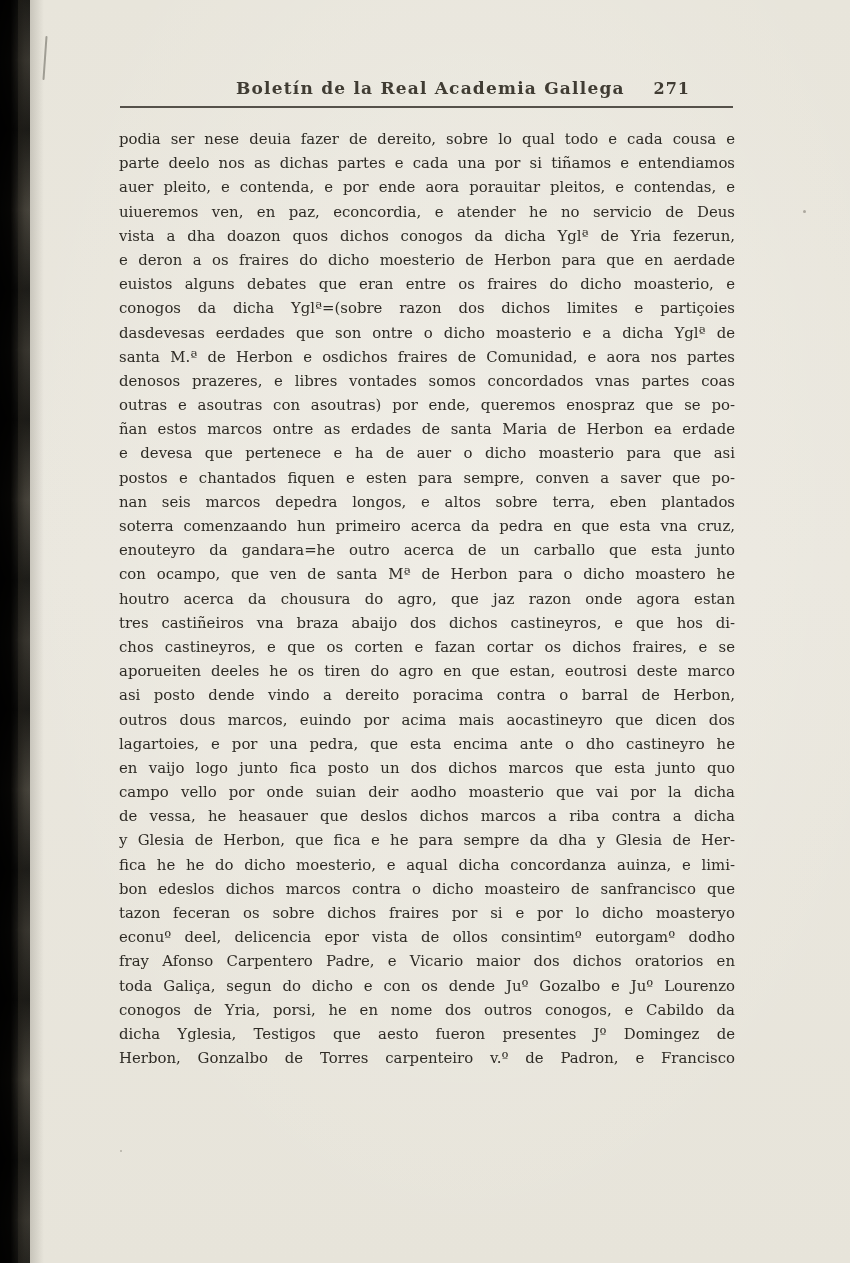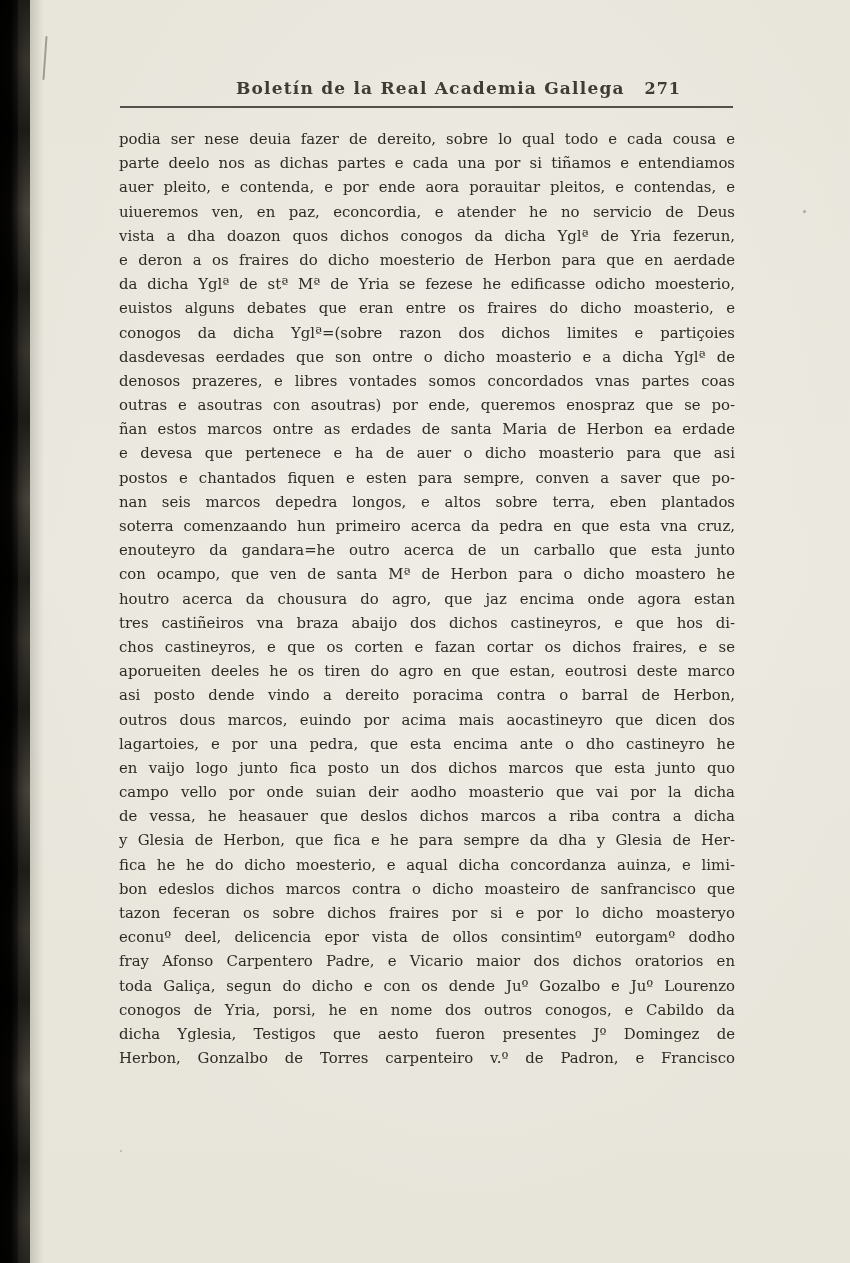--- a/index.html
+++ b/index.html
@@ -58,21 +58,21 @@
     position: absolute;
     left: 116px; top: 0;
     font-size: 17px;
     font-weight: bold;
     letter-spacing: 1.2px;
     color: #403c33;
     white-space: nowrap;
   }
   .page-number {
     position: absolute;
-    right: 53px; top: 1px;
+    right: 44px; top: 1px;
     font-size: 16px;
     font-weight: bold;
     letter-spacing: 1px;
     color: #403c33;
   }
   .header-rule {
     position: absolute;
     left: 120px; top: 106px;
     width: 613px; height: 2px;
     background: #55514a;
@@ -114,34 +114,34 @@
 
   <div class="header-rule"></div>
 
   <div class="body-text">
       <div class="text-line">podia ser nese deuia fazer de dereito, sobre lo qual todo e cada cousa e</div>
       <div class="text-line">parte deelo nos as dichas partes e cada una por si tiñamos e entendiamos</div>
       <div class="text-line">auer pleito, e contenda, e por ende aora porauitar pleitos, e contendas, e</div>
       <div class="text-line">uiueremos ven, en paz, econcordia, e atender he no servicio de Deus</div>
       <div class="text-line">vista a dha doazon quos dichos conogos da dicha Yglª de Yria fezerun,</div>
       <div class="text-line">e deron a os fraires do dicho moesterio de Herbon para que en aerdade</div>
-      <div class="text-line">da dicha Yglª de stª Mª de Yria se fezese he edificasse odicho moesterio,</div>
       <div class="text-line">euistos alguns debates que eran entre os fraires do dicho moasterio, e</div>
       <div class="text-line">conogos da dicha Yglª=(sobre razon dos dichos limites e partiçoies</div>
       <div class="text-line">dasdevesas eerdades que son ontre o dicho moasterio e a dicha Yglª de</div>
+      <div class="text-line">santa M.ª de Herbon e osdichos fraires de Comunidad, e aora nos partes</div>
       <div class="text-line">denosos prazeres, e libres vontades somos concordados vnas partes coas</div>
       <div class="text-line">outras e asoutras con asoutras) por ende, queremos enospraz que se po-</div>
       <div class="text-line">ñan estos marcos ontre as erdades de santa Maria de Herbon ea erdade</div>
       <div class="text-line">e devesa que pertenece e ha de auer o dicho moasterio para que asi</div>
       <div class="text-line">postos e chantados fiquen e esten para sempre, conven a saver que po-</div>
       <div class="text-line">nan seis marcos depedra longos, e altos sobre terra, eben plantados</div>
       <div class="text-line">soterra comenzaando hun primeiro acerca da pedra en que esta vna cruz,</div>
       <div class="text-line">enouteyro da gandara=he outro acerca de un carballo que esta junto</div>
       <div class="text-line">con ocampo, que ven de santa Mª de Herbon para o dicho moastero he</div>
-      <div class="text-line">houtro acerca da chousura do agro, que jaz encima onde agora estan</div>
+      <div class="text-line">houtro acerca da chousura do agro, que jaz razon onde agora estan</div>
       <div class="text-line">tres castiñeiros vna braza abaijo dos dichos castineyros, e que hos di-</div>
       <div class="text-line">chos castineyros, e que os corten e fazan cortar os dichos fraires, e se</div>
       <div class="text-line">aporueiten deeles he os tiren do agro en que estan, eoutrosi deste marco</div>
       <div class="text-line">asi posto dende vindo a dereito poracima contra o barral de Herbon,</div>
       <div class="text-line">outros dous marcos, euindo por acima mais aocastineyro que dicen dos</div>
       <div class="text-line">lagartoies, e por una pedra, que esta encima ante o dho castineyro he</div>
       <div class="text-line">en vaijo logo junto fica posto un dos dichos marcos que esta junto quo</div>
       <div class="text-line">campo vello por onde suian deir aodho moasterio que vai por la dicha</div>
       <div class="text-line">de vessa, he heasauer que deslos dichos marcos a riba contra a dicha</div>
       <div class="text-line">y Glesia de Herbon, que fica e he para sempre da dha y Glesia de Her-</div>

